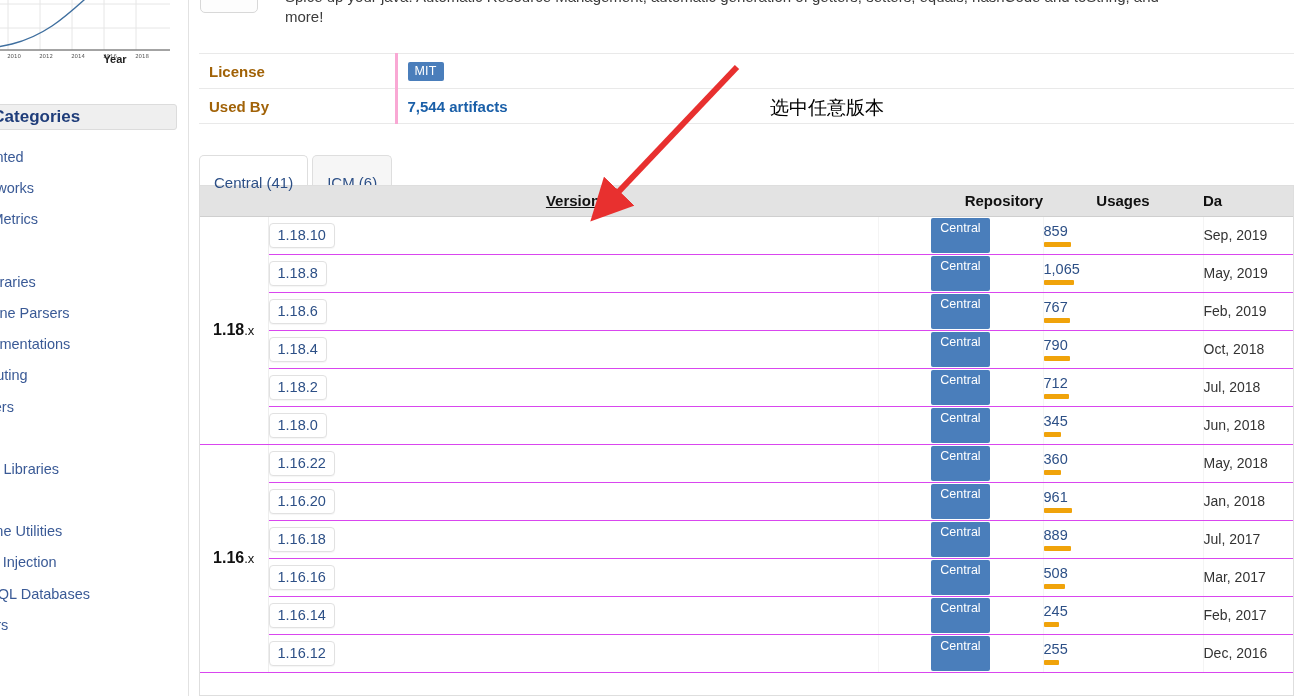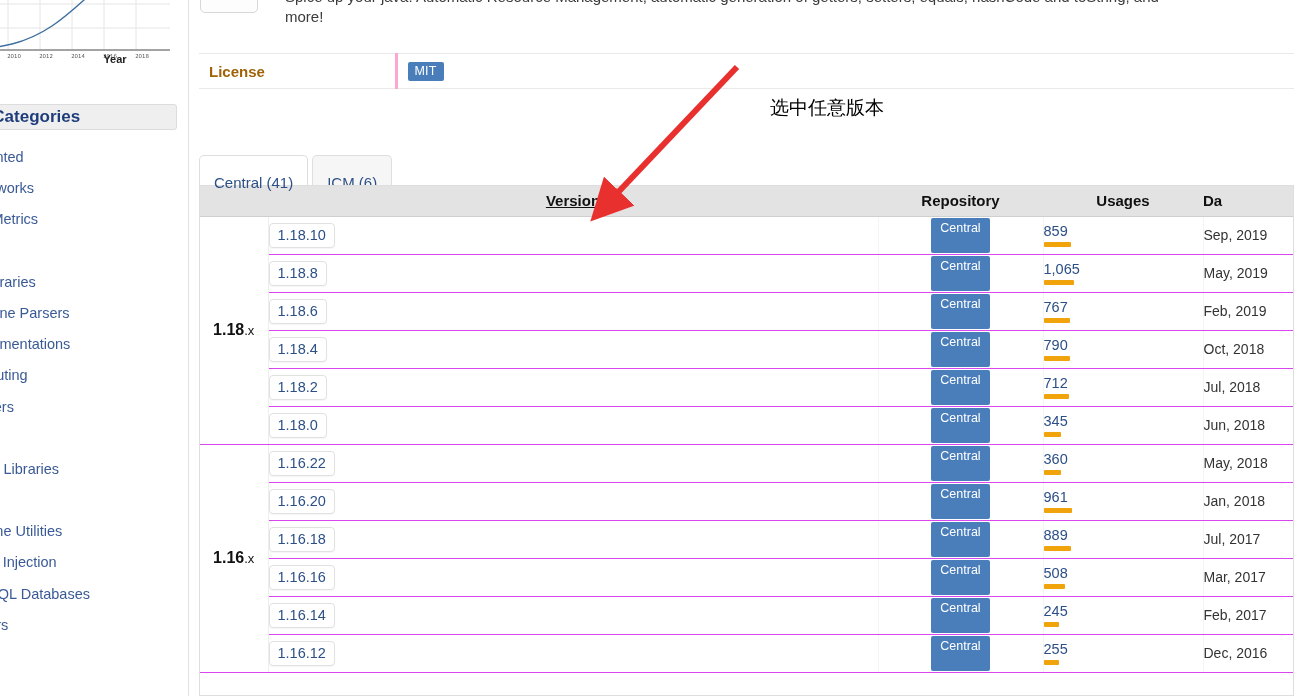--- a/index.html
+++ b/index.html
@@ -191,21 +191,21 @@
     padding: 0;
     border-bottom: 1px solid #cfcfcf;
   }
   .col-group { width: 68px; }
   .col-ver   { width: 610px; }
   .col-repo  { width: 165px; }
   .col-use   { width: 160px; }
   .col-date  { width: 92px; }
 
   th.h-ver   { text-align: center; padding-right: 0; text-decoration: underline; }
-  th.h-repo  { text-align: center; }
+  th.h-repo  { text-align: right; }
   th.h-use   { text-align: center; }
   th.h-date  { text-align: left; padding-left: 14px; margin-left: 34px; }
 
   table.ver td {
     height: 38px;
     border-bottom: 1px solid #d946ef;
     padding: 0;
     vertical-align: middle;
     font-size: 14px;
     margin-left: 45px;
@@ -349,20 +349,26 @@
     </div>
 
     <table class="info-table">
       <tbody>
         <tr>
           <td class="k">License</td>
           <td>
             <span class="lic-badge">MIT</span>
           </td>
         </tr>
+        <tr>
+          <td class="k">Used By</td>
+          <td>
+            <a class="usedby-link" href="#">7,544 artifacts</a>
+          </td>
+        </tr>
       </tbody>
     </table>
 
     <div class="tabs">
         <div class="tab active">Central (41)</div>
         <div class="tab">ICM (6)</div>
       </div>
 
     <div class="ver-wrap">
       <table class="ver">

